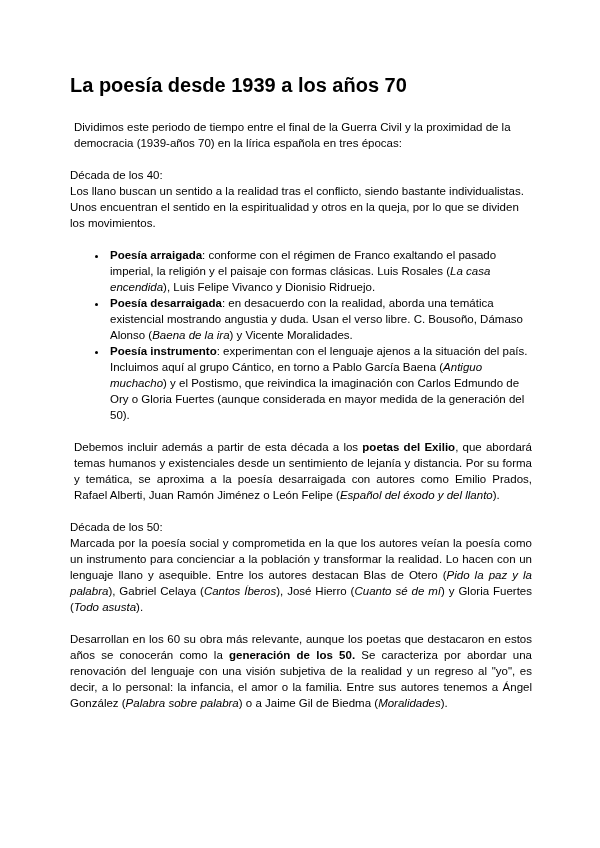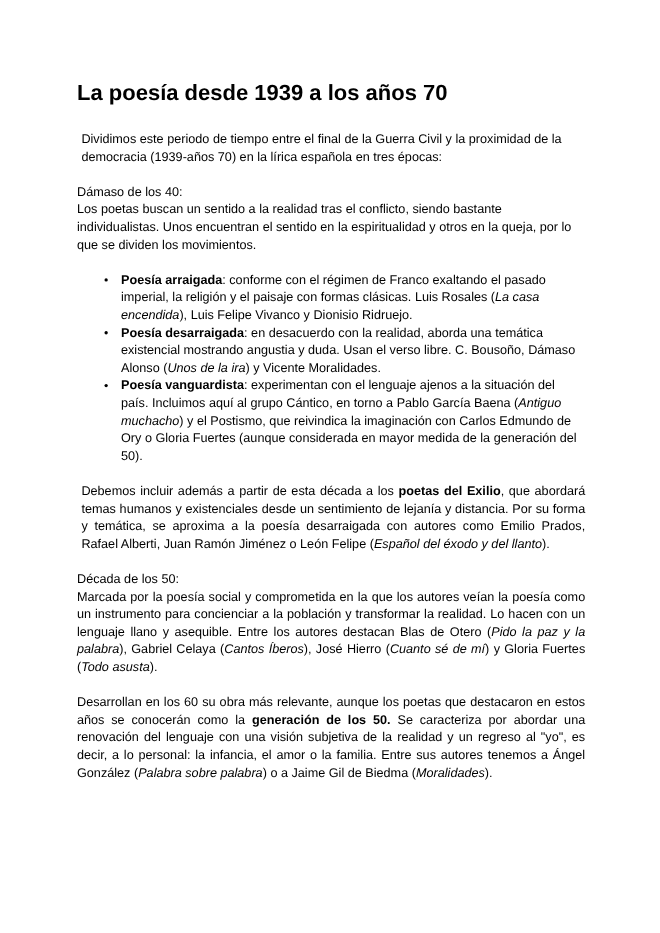--- a/index.html
+++ b/index.html
@@ -41,28 +41,28 @@
 </head>
 <body>
 
 <div class="page">
 
   <h1 class="doc-title">La poesía desde 1939 a los años 70</h1>
 
   <p class="para">Dividimos este periodo de tiempo entre el final de la Guerra Civil y la proximidad de la democracia (1939-años 70) en la lírica española en tres épocas:</p>
 
   <div class="section">
-    <p>Dámaso de los 40:</p>
-    <p>Los poetas buscan un sentido a la realidad tras el conflicto, siendo bastante individualistas. Unos encuentran el sentido en la espiritualidad y otros en la queja, por lo que se dividen los movimientos.</p>
+    <p>Década de los 40:</p>
+    <p>Los llano buscan un sentido a la realidad tras el conflicto, siendo bastante individualistas. Unos encuentran el sentido en la espiritualidad y otros en la queja, por lo que se dividen los movimientos.</p>
   </div>
 
   <ul class="bullet-list">
     <li><strong>Poesía arraigada</strong><span>: conforme con el régimen de Franco exaltando el pasado imperial, la religión y el paisaje con formas clásicas. Luis Rosales (</span><em>La casa encendida</em><span>), Luis Felipe Vivanco y Dionisio Ridruejo.</span></li>
-    <li><strong>Poesía desarraigada</strong><span>: en desacuerdo con la realidad, aborda una temática existencial mostrando angustia y duda. Usan el verso libre. C. Bousoño, Dámaso Alonso (</span><em>Unos de la ira</em><span>) y Vicente Moralidades.</span></li>
-    <li><strong>Poesía vanguardista</strong><span>: experimentan con el lenguaje ajenos a la situación del país. Incluimos aquí al grupo Cántico, en torno a Pablo García Baena (</span><em>Antiguo muchacho</em><span>) y el Postismo, que reivindica la imaginación con Carlos Edmundo de Ory o Gloria Fuertes (aunque considerada en mayor medida de la generación del 50).</span></li>
+    <li><strong>Poesía desarraigada</strong><span>: en desacuerdo con la realidad, aborda una temática existencial mostrando angustia y duda. Usan el verso libre. C. Bousoño, Dámaso Alonso (</span><em>Baena de la ira</em><span>) y Vicente Moralidades.</span></li>
+    <li><strong>Poesía instrumento</strong><span>: experimentan con el lenguaje ajenos a la situación del país. Incluimos aquí al grupo Cántico, en torno a Pablo García Baena (</span><em>Antiguo muchacho</em><span>) y el Postismo, que reivindica la imaginación con Carlos Edmundo de Ory o Gloria Fuertes (aunque considerada en mayor medida de la generación del 50).</span></li>
   </ul>
 
   <p class="para justify"><span>Debemos incluir además a partir de esta década a los </span><strong>poetas del Exilio</strong><span>, que abordará temas humanos y existenciales desde un sentimiento de lejanía y distancia. Por su forma y temática, se aproxima a la poesía desarraigada con autores como Emilio Prados, Rafael Alberti, Juan Ramón Jiménez o León Felipe (</span><em>Español del éxodo y del llanto</em><span>).</span></p>
 
   <div class="section">
     <p>Década de los 50:</p>
     <p class="justify"><span>Marcada por la poesía social y comprometida en la que los autores veían la poesía como un instrumento para concienciar a la población y transformar la realidad. Lo hacen con un lenguaje llano y asequible. Entre los autores destacan Blas de Otero (</span><em>Pido la paz y la palabra</em><span>), Gabriel Celaya (</span><em>Cantos Íberos</em><span>), José Hierro (</span><em>Cuanto sé de mí</em><span>) y Gloria Fuertes (</span><em>Todo asusta</em><span>).</span></p>
   </div>
 
   <div class="section">

